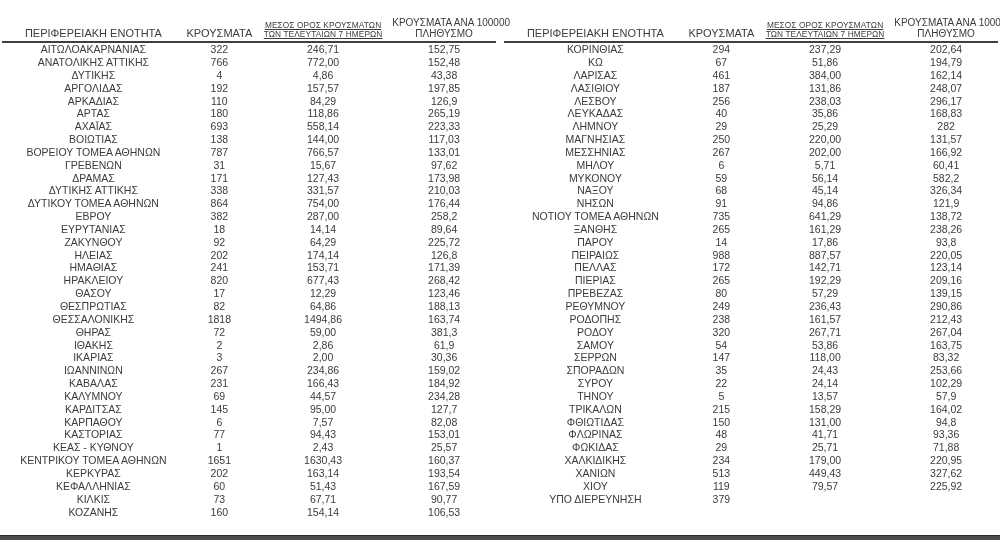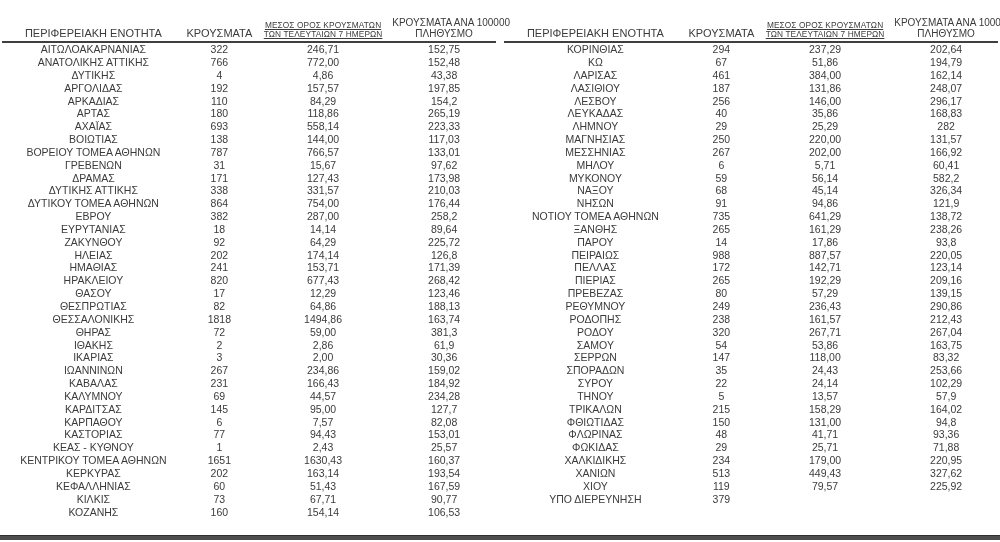--- a/index.html
+++ b/index.html
@@ -118,21 +118,21 @@
             <tr>
               <td>ΑΡΓΟΛΙΔΑΣ</td>
               <td>192</td>
               <td>157,57</td>
               <td>197,85</td>
             </tr>
             <tr>
               <td>ΑΡΚΑΔΙΑΣ</td>
               <td>110</td>
               <td>84,29</td>
-              <td>154,2</td>
+              <td>126,9</td>
             </tr>
             <tr>
               <td>ΑΡΤΑΣ</td>
               <td>180</td>
               <td>118,86</td>
               <td>265,19</td>
             </tr>
             <tr>
               <td>ΑΧΑΪΑΣ</td>
               <td>693</td>
@@ -370,21 +370,21 @@
             </tr>
             <tr>
               <td>ΛΑΣΙΘΙΟΥ</td>
               <td>187</td>
               <td>131,86</td>
               <td>248,07</td>
             </tr>
             <tr>
               <td>ΛΕΣΒΟΥ</td>
               <td>256</td>
-              <td>146,00</td>
+              <td>238,03</td>
               <td>296,17</td>
             </tr>
             <tr>
               <td>ΛΕΥΚΑΔΑΣ</td>
               <td>40</td>
               <td>35,86</td>
               <td>168,83</td>
             </tr>
             <tr>
               <td>ΛΗΜΝΟΥ</td>

